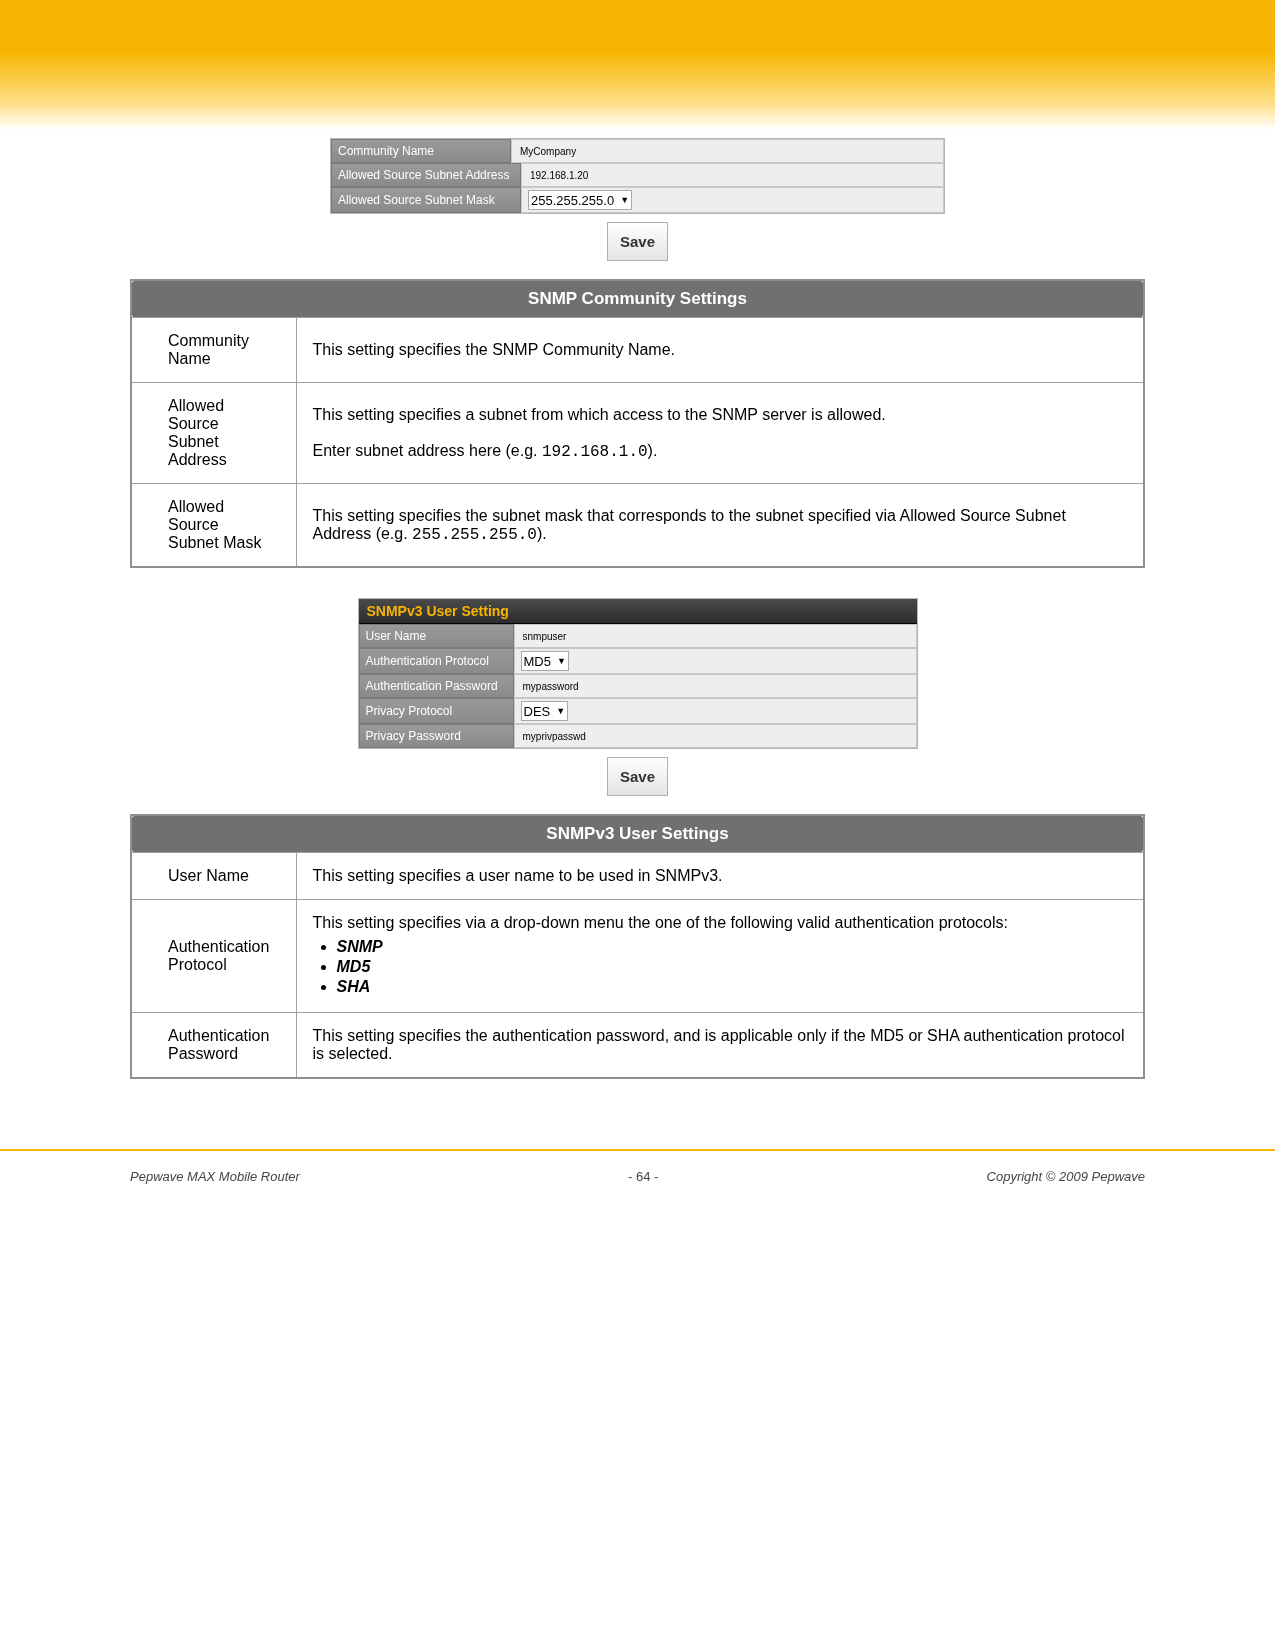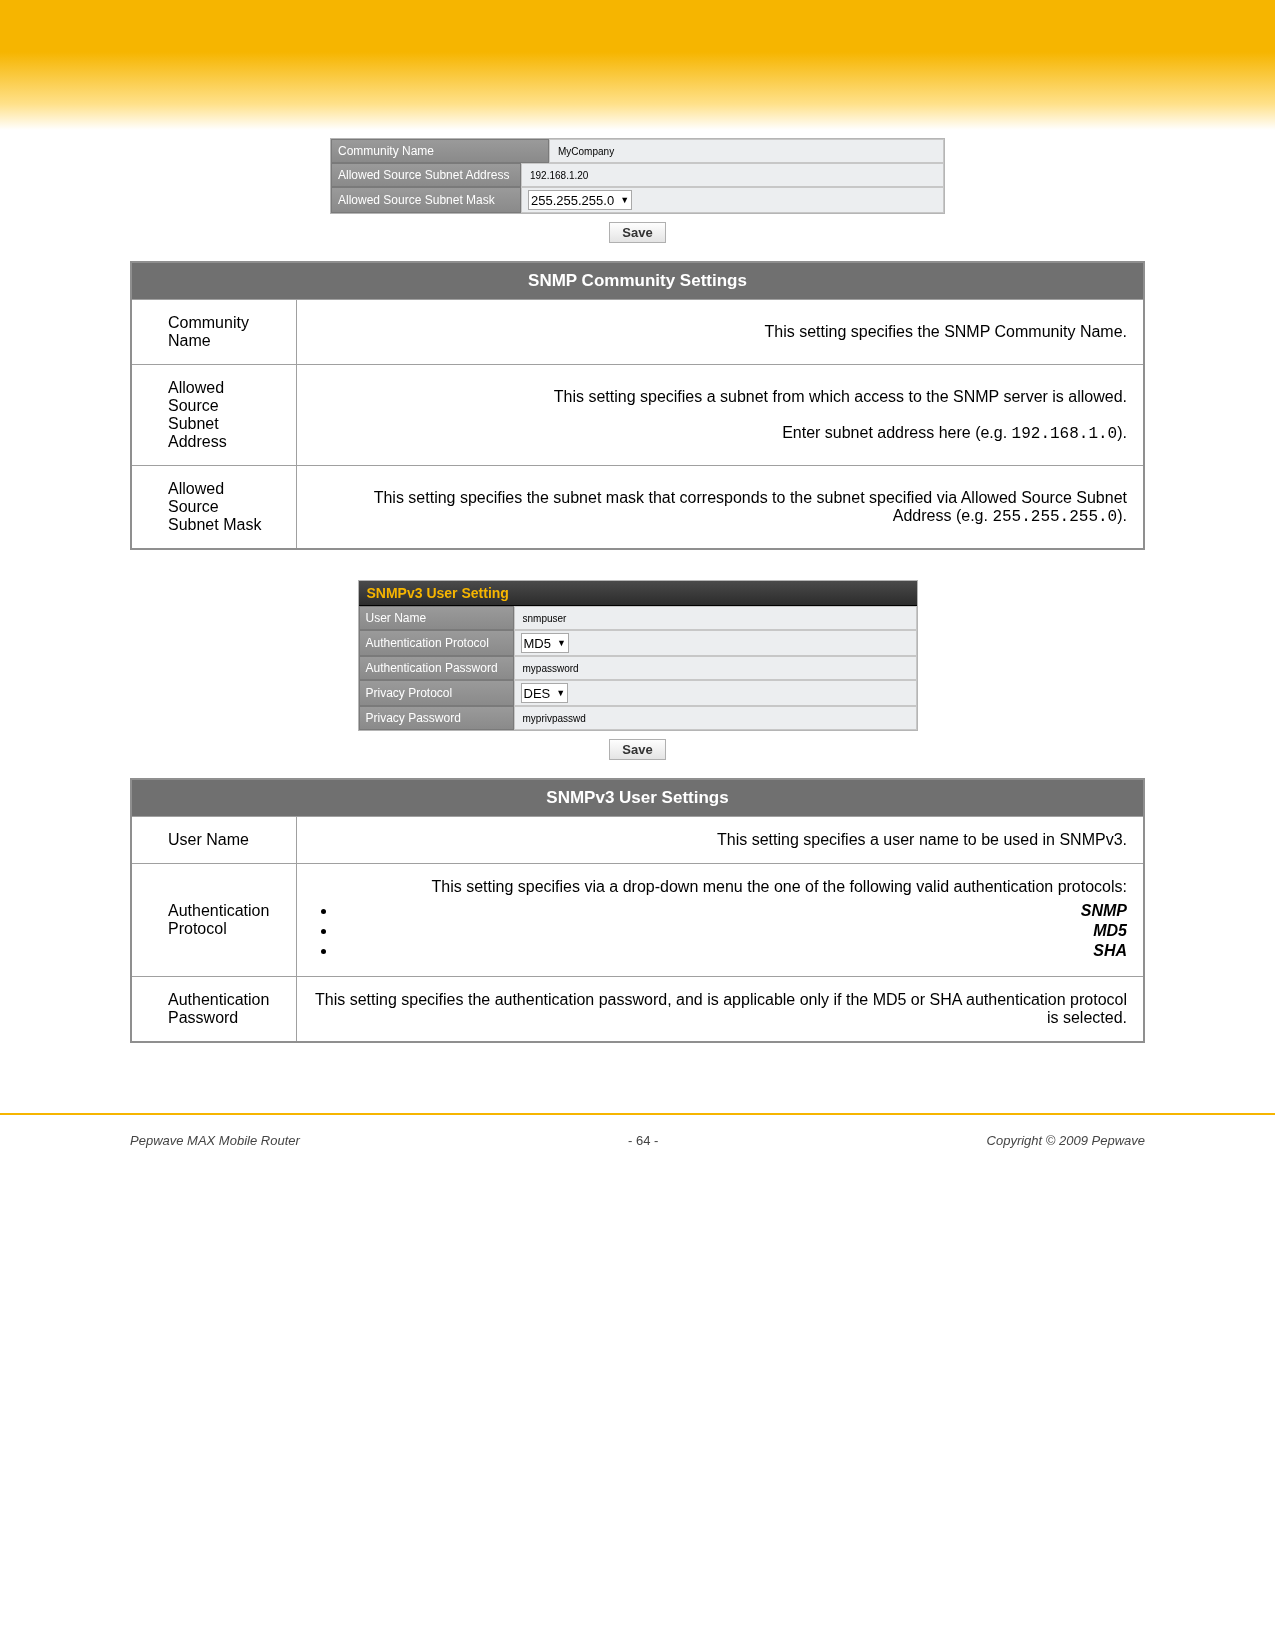--- a/index.html
+++ b/index.html
@@ -71,52 +71,53 @@
   }
   .chev {
     font-size: 9px;
   }
   .save-wrap { text-align: center; margin: 8px 0 18px; }
   .save-btn {
     display: inline-block;
     border: 1px solid #b0b0b0;
     background: linear-gradient(to bottom, #fefefe, #e4e4e4);
     font-weight: bold;
-    font-size: 13px;
-    padding: 2px 12px;
+    font-size: 15px;
+    padding: 10px 12px;
     color: #333;
   }
   
   .desc-table {
     width: 100%;
     border-collapse: collapse;
     border: 2px solid #8f8f8f;
     margin: 12px 0 30px;
   }
   .desc-table th {
     background: #707070;
     color: #fff;
     font-weight: bold;
     font-size: 17px;
     padding: 8px;
     text-align: center;
+    border-radius: 6px;
   }
   .desc-table td {
     border: 1.5px solid #a0a0a0;
     padding: 14px 16px;
     font-size: 16px;
     vertical-align: middle;
   }
   .desc-table td.label-col {
     width: 165px;
     text-align: left;
     padding-left: 36px;
   }
   .desc-table td.val-col {
-    text-align: right;
+    text-align: left;
   }
   .justify { text-align: justify; }
   .mono { font-family: "Courier New", monospace; }
   .para {
     font-size: 16px;
     text-align: justify;
     margin: 30px 0 18px;
     line-height: 1.35;
   }
   .bi { font-weight: bold; font-style: italic; }
@@ -142,21 +143,21 @@
 </head>
 <body>
 
 <div class="top-banner"></div>
 
 <div class="content">
 
   <div class="ui-panel panel1">
     <div id="panel1-rows">
         <div class="ui-row">
-          <div class="ui-label" style="width: 218px;">Community Name</div>
+          <div class="ui-label" style="width: 180px;">Community Name</div>
           <div class="ui-value">
             <input class="ui-input" value="MyCompany" style="">
           </div>
         </div>
         <div class="ui-row">
           <div class="ui-label" style="width: 190px;">Allowed Source Subnet Address</div>
           <div class="ui-value">
             <input class="ui-input" value="192.168.1.20" style="">
           </div>
         </div>

